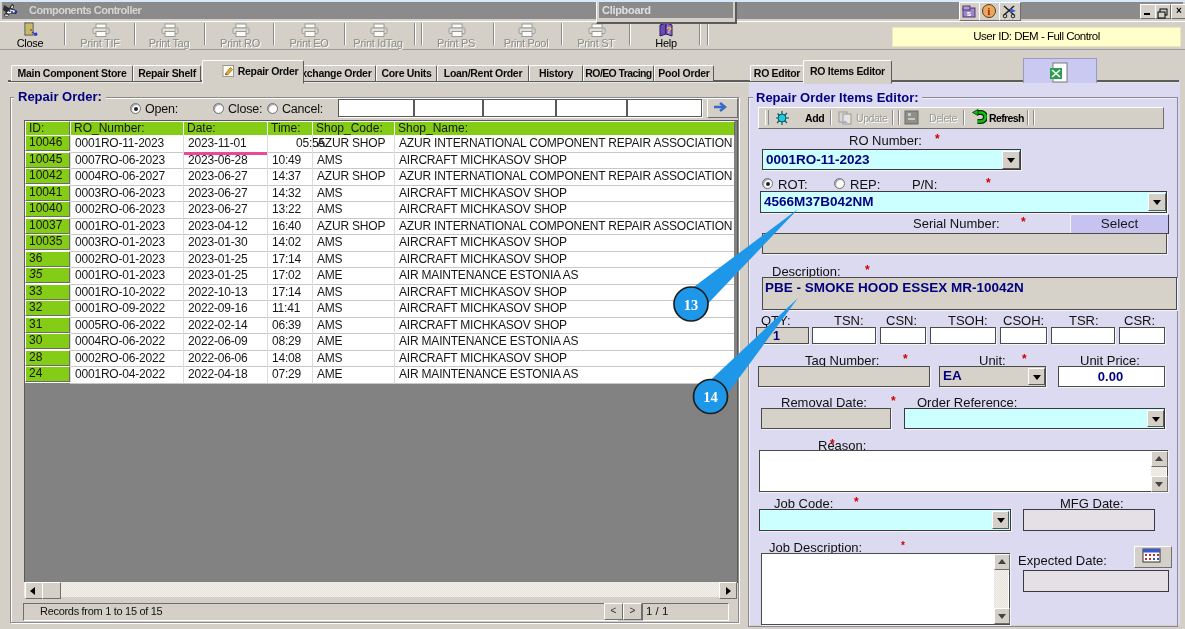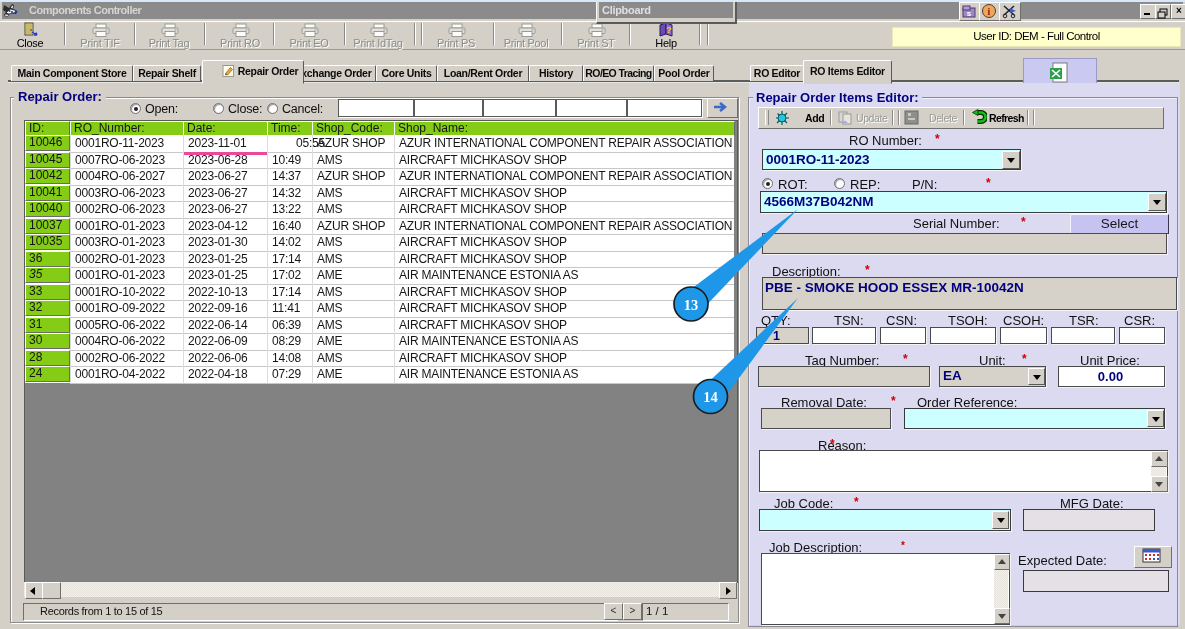--- a/index.html
+++ b/index.html
@@ -274,21 +274,21 @@
 <div class="cell" style="left:312px;top:283.5px;width:77px;height:16.5px;line-height:16.5px;border-bottom:1px solid #c8c8c8;border-left:1px solid #dcdcdc;">AMS</div>
 <div class="cell" style="left:394px;top:283.5px;width:335px;height:16.5px;line-height:16.5px;border-bottom:1px solid #c8c8c8;border-left:1px solid #dcdcdc;">AIRCRAFT MICHKASOV SHOP</div>
 <div class="hc" style="left:25px;top:300.0px;width:40px;height:14.0px;line-height:13.5px;">32</div>
 <div class="cell" style="left:70px;top:300.0px;width:108px;height:16.5px;line-height:16.5px;border-bottom:1px solid #c8c8c8;border-left:1px solid #dcdcdc;">0001RO-09-2022</div>
 <div class="cell" style="left:183px;top:300.0px;width:79px;height:16.5px;line-height:16.5px;border-bottom:1px solid #c8c8c8;border-left:1px solid #dcdcdc;">2022-09-16</div>
 <div class="cell" style="left:267px;top:300.0px;width:40px;height:16.5px;line-height:16.5px;border-bottom:1px solid #c8c8c8;border-left:1px solid #dcdcdc;">11:41</div>
 <div class="cell" style="left:312px;top:300.0px;width:77px;height:16.5px;line-height:16.5px;border-bottom:1px solid #c8c8c8;border-left:1px solid #dcdcdc;">AMS</div>
 <div class="cell" style="left:394px;top:300.0px;width:335px;height:16.5px;line-height:16.5px;border-bottom:1px solid #c8c8c8;border-left:1px solid #dcdcdc;">AIRCRAFT MICHKASOV SHOP</div>
 <div class="hc" style="left:25px;top:316.5px;width:40px;height:14.0px;line-height:13.5px;">31</div>
 <div class="cell" style="left:70px;top:316.5px;width:108px;height:16.5px;line-height:16.5px;border-bottom:1px solid #c8c8c8;border-left:1px solid #dcdcdc;">0005RO-06-2022</div>
-<div class="cell" style="left:183px;top:316.5px;width:79px;height:16.5px;line-height:16.5px;border-bottom:1px solid #c8c8c8;border-left:1px solid #dcdcdc;">2022-06-14</div>
+<div class="cell" style="left:183px;top:316.5px;width:79px;height:16.5px;line-height:16.5px;border-bottom:1px solid #c8c8c8;border-left:1px solid #dcdcdc;">2022-02-14</div>
 <div class="cell" style="left:267px;top:316.5px;width:40px;height:16.5px;line-height:16.5px;border-bottom:1px solid #c8c8c8;border-left:1px solid #dcdcdc;">06:39</div>
 <div class="cell" style="left:312px;top:316.5px;width:77px;height:16.5px;line-height:16.5px;border-bottom:1px solid #c8c8c8;border-left:1px solid #dcdcdc;">AMS</div>
 <div class="cell" style="left:394px;top:316.5px;width:335px;height:16.5px;line-height:16.5px;border-bottom:1px solid #c8c8c8;border-left:1px solid #dcdcdc;">AIRCRAFT MICHKASOV SHOP</div>
 <div class="hc" style="left:25px;top:333.0px;width:40px;height:14.0px;line-height:13.5px;">30</div>
 <div class="cell" style="left:70px;top:333.0px;width:108px;height:16.5px;line-height:16.5px;border-bottom:1px solid #c8c8c8;border-left:1px solid #dcdcdc;">0004RO-06-2022</div>
 <div class="cell" style="left:183px;top:333.0px;width:79px;height:16.5px;line-height:16.5px;border-bottom:1px solid #c8c8c8;border-left:1px solid #dcdcdc;">2022-06-09</div>
 <div class="cell" style="left:267px;top:333.0px;width:40px;height:16.5px;line-height:16.5px;border-bottom:1px solid #c8c8c8;border-left:1px solid #dcdcdc;">08:29</div>
 <div class="cell" style="left:312px;top:333.0px;width:77px;height:16.5px;line-height:16.5px;border-bottom:1px solid #c8c8c8;border-left:1px solid #dcdcdc;">AME</div>
 <div class="cell" style="left:394px;top:333.0px;width:335px;height:16.5px;line-height:16.5px;border-bottom:1px solid #c8c8c8;border-left:1px solid #dcdcdc;">AIR MAINTENANCE ESTONIA AS</div>
 <div class="hc" style="left:25px;top:349.5px;width:40px;height:14.0px;line-height:13.5px;">28</div>

